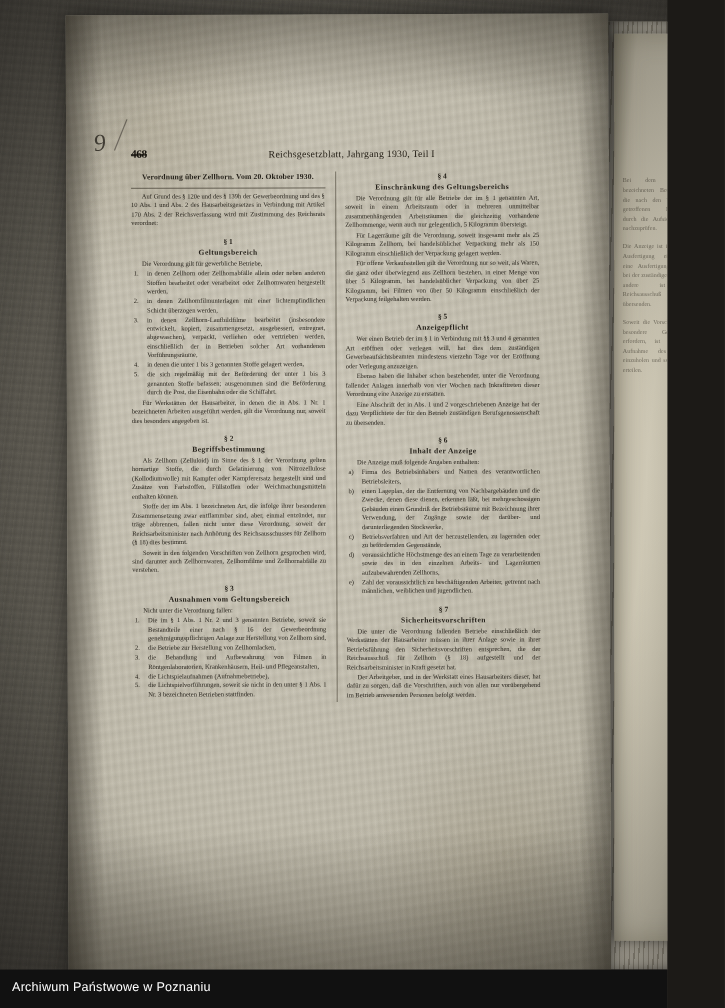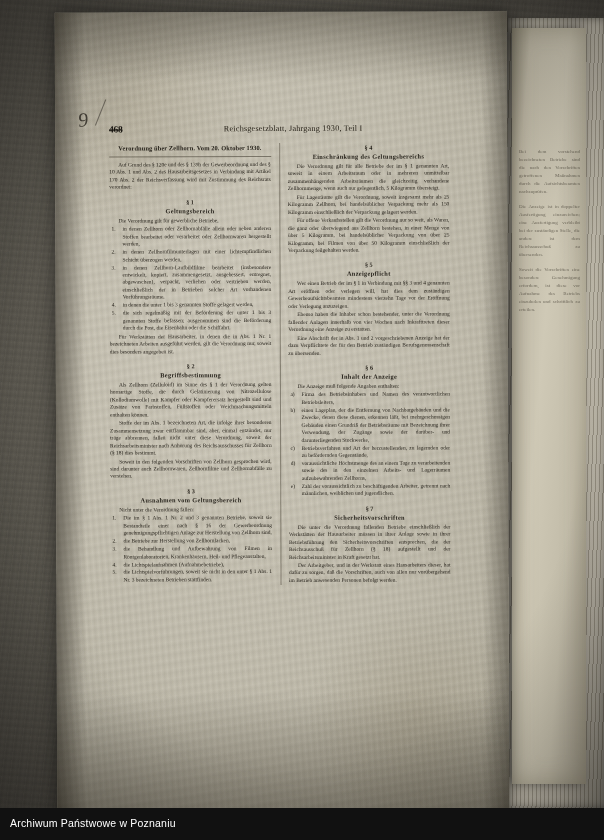--- a/index.html
+++ b/index.html
@@ -11,21 +11,21 @@
   body {
     width: 604px;
     height: 840px;
     overflow: hidden;
     font-family: "Liberation Serif", "DejaVu Serif", serif;
   }
 
   
   #scan {
     position: relative;
-    width: 604px;
+    width: 556px;
     height: 840px;
     background:
       radial-gradient(ellipse 120% 90% at 45% 45%, #6e6a60 0%, #55524a 45%, #3b3833 80%, #2a2724 100%);
     overflow: hidden;
   }
 
   
   .board-noise {
     position: absolute; inset: 0;
     background-image:

